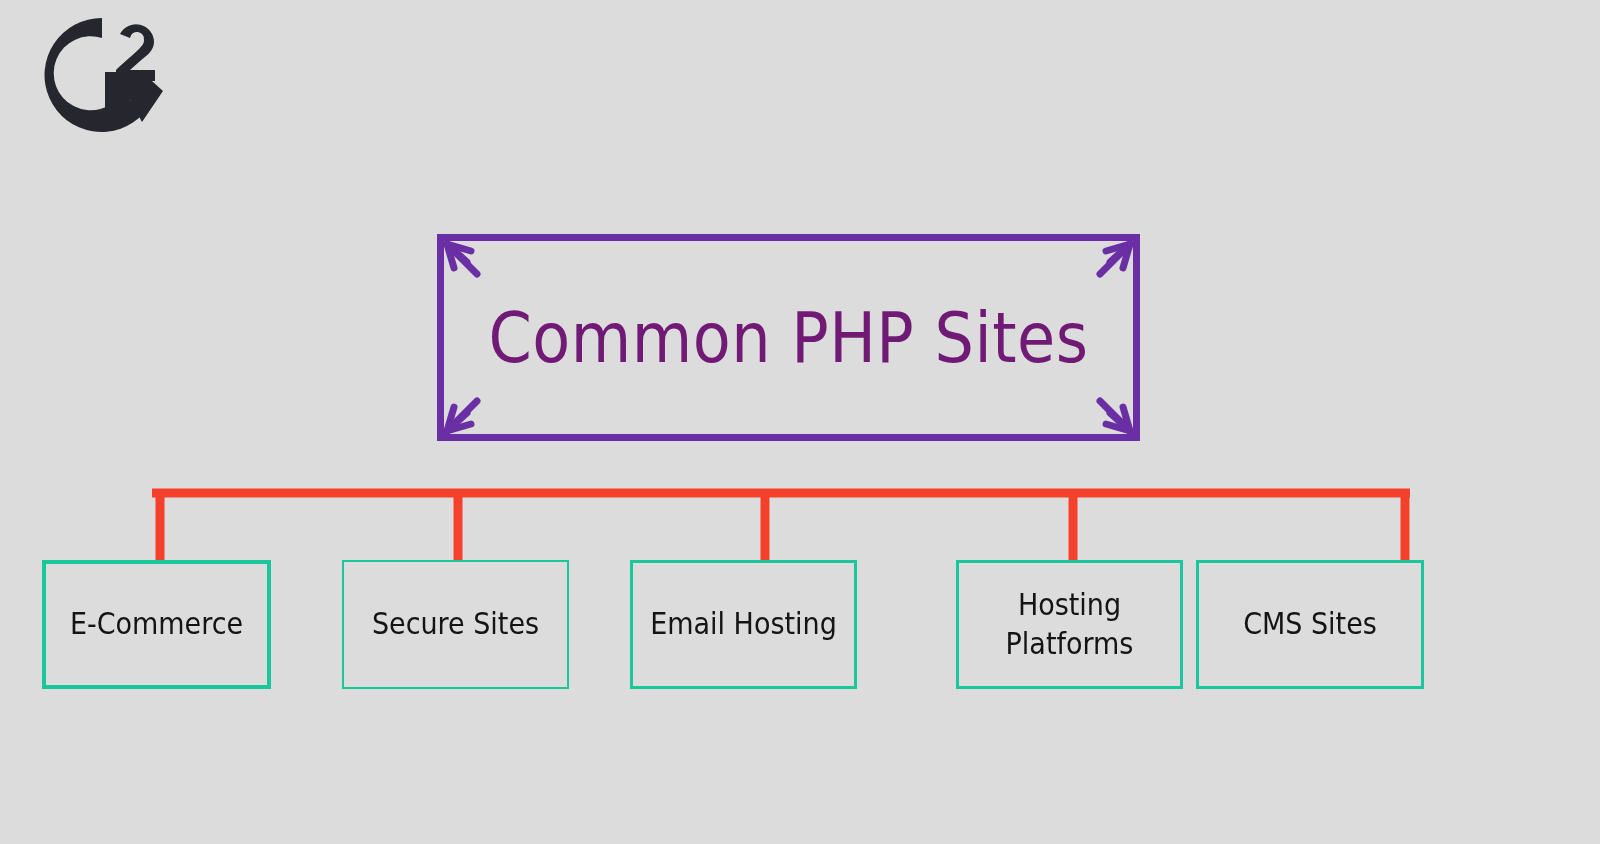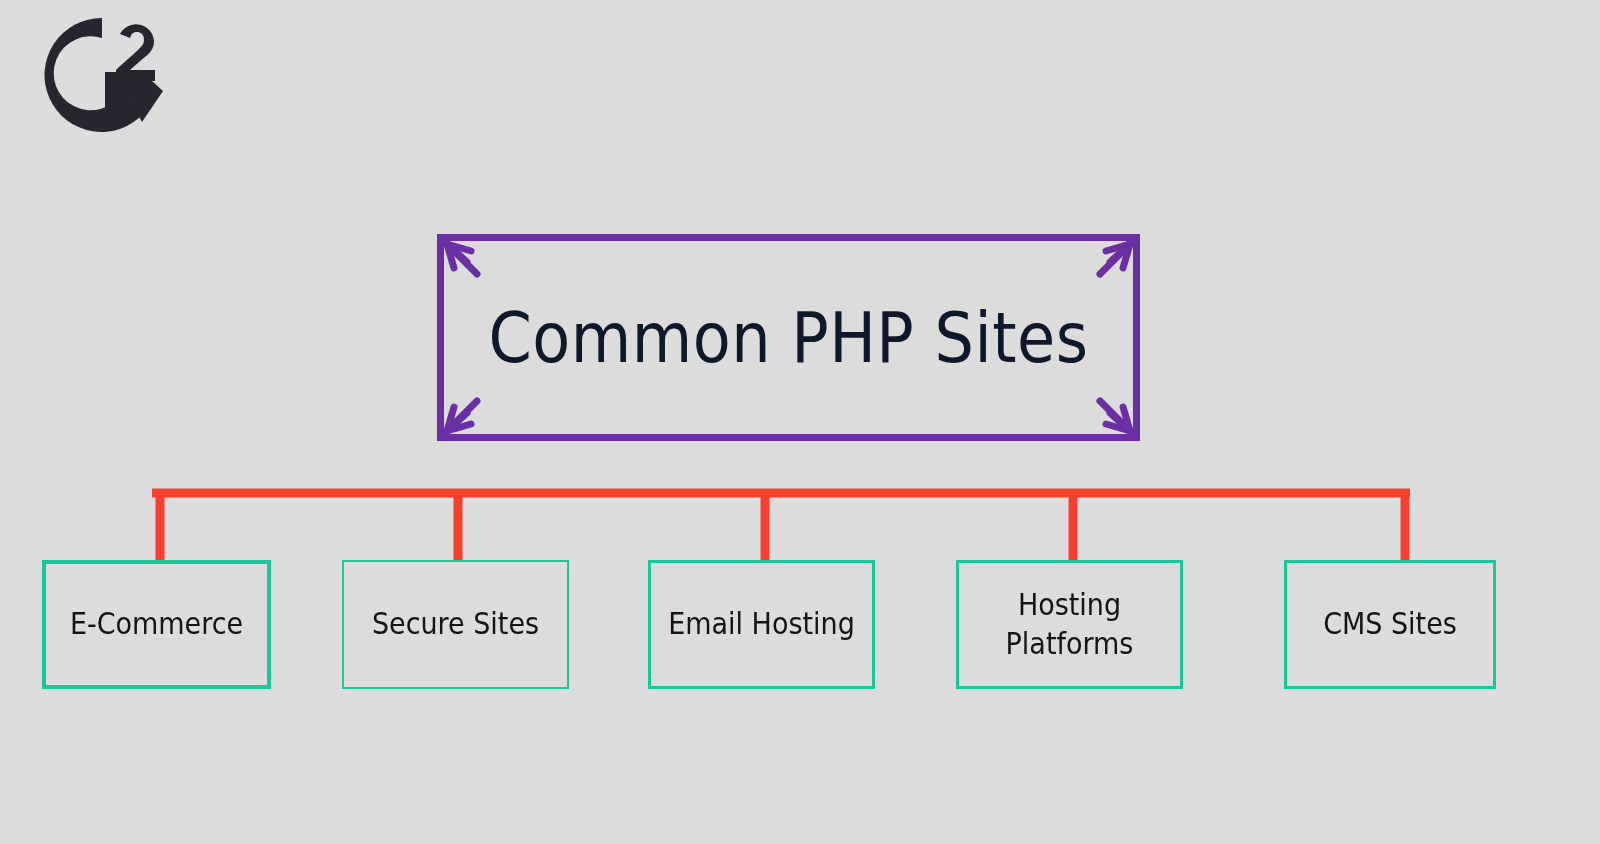--- a/index.html
+++ b/index.html
@@ -53,21 +53,21 @@
   .root-title {
     position: absolute;
     inset: 0;
     display: flex;
     align-items: center;
     justify-content: center;
     font-family: "DejaVu Sans Condensed", "Liberation Sans", sans-serif;
     font-size: 69px;
     font-weight: 300;
     letter-spacing: 0.5px;
-    color: #0f172a;
+    color: #701a75;
     white-space: nowrap;
   }
 
   
   .connectors {
     position: absolute;
     left: 0;
     top: 460px;
     width: 1600px;
     height: 120px;
@@ -90,23 +90,23 @@
     font-family: "DejaVu Sans Condensed", "Liberation Sans", sans-serif;
     font-size: 30px;
     font-weight: 300;
     line-height: 1.28;
     color: #141414;
     padding: 0 8px;
     white-space: pre-line;
   }
   .leaf.l0 { left: 42px;   width: 229px; border-width: 4px; }
   .leaf.l1 { left: 342px;  width: 227px; border-width: 2px; }
-  .leaf.l2 { left: 648px;  width: 227px; border-width: 3px; }
+  .leaf.l2 { left: 630px;  width: 227px; border-width: 3px; }
   .leaf.l3 { left: 956px;  width: 227px; border-width: 3px; }
-  .leaf.l4 { left: 1284px; width: 212px; border-width: 3px; }
+  .leaf.l4 { left: 1196px; width: 228px; border-width: 3px; }
 </style>
 </head>
 <body>
 
 <div class="canvas">
 
   <div class="logo">
     <svg width="145" height="135" viewBox="0 0 145 135">
 
       <path d="M 72 8

